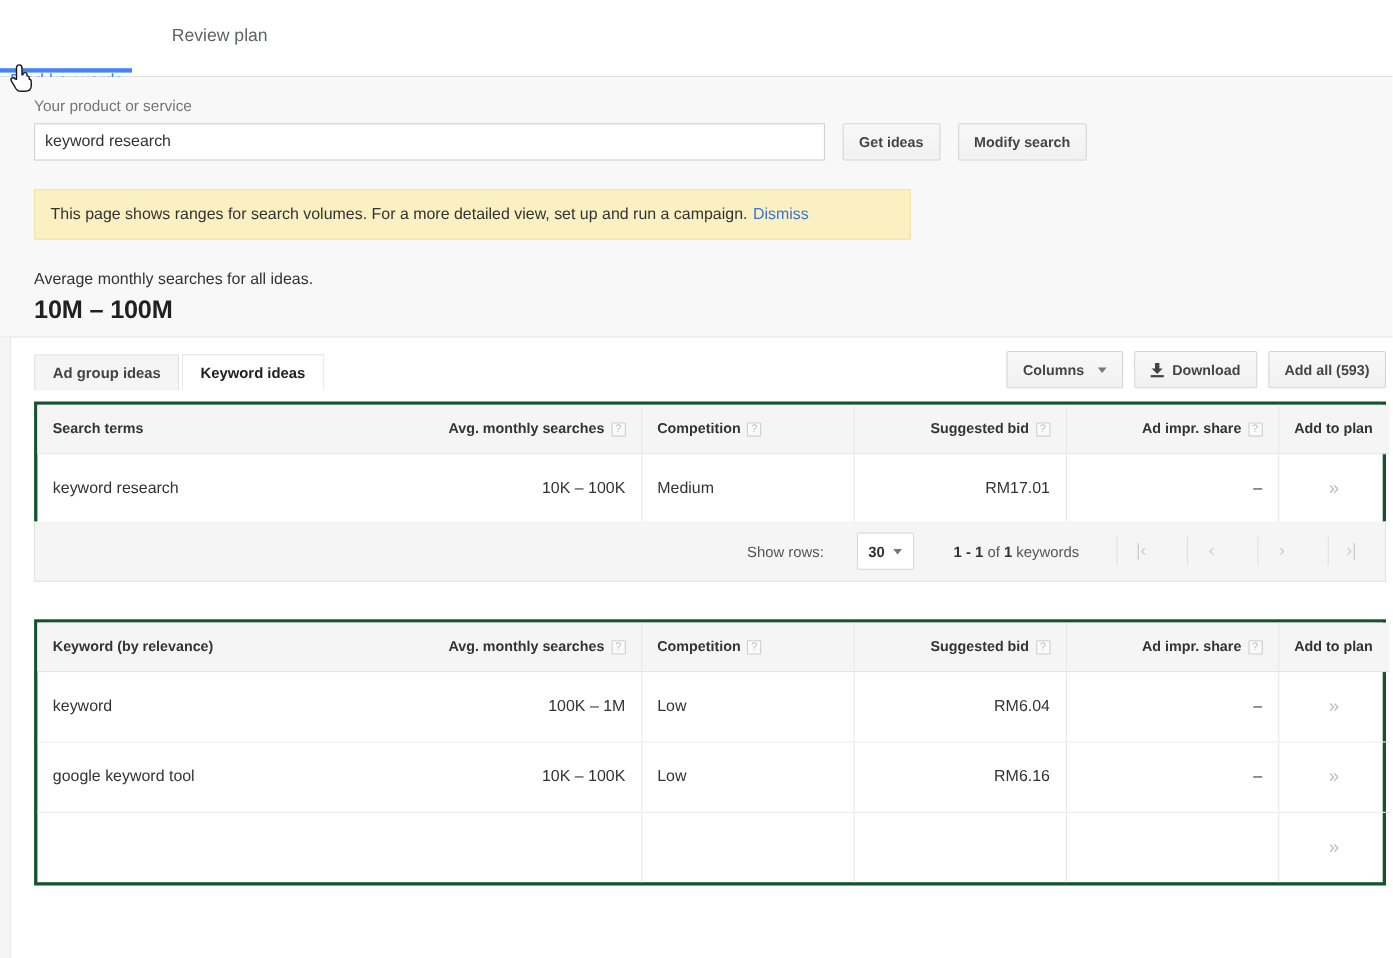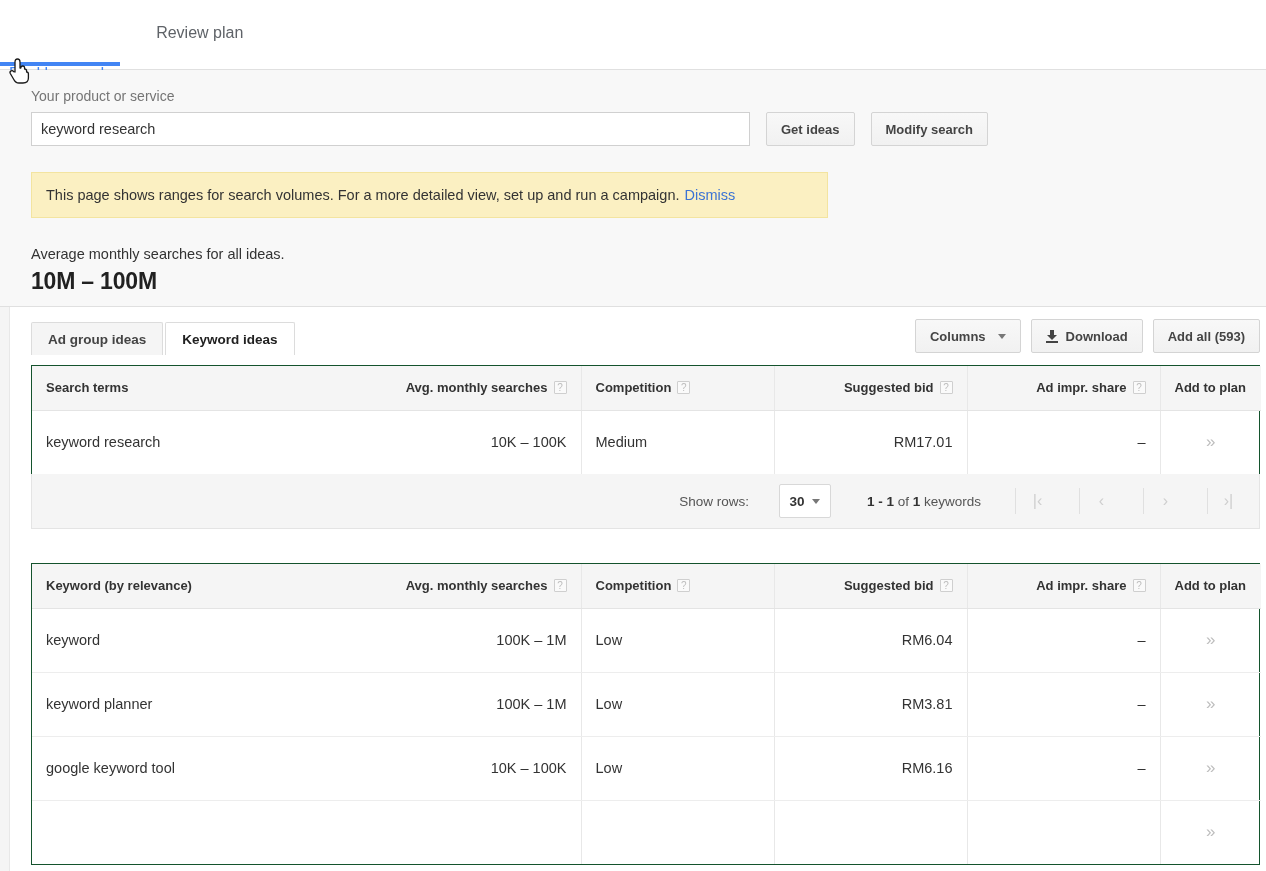--- a/index.html
+++ b/index.html
@@ -140,21 +140,21 @@
     border-left: 5px solid transparent; border-right: 5px solid transparent;
     border-top: 5px solid #444;
   }
   .dl-icon u {
     position: absolute; left: 0; bottom: 0; width: 12px; height: 2px; background: #444;
   }
 
   
   .tablebox {
     position: absolute; left: 31px; right: 6px;
-    border: 1px solid #14532d;
+    border: 3px solid #14532d;
     background: #fff;
   }
   table { width: 100%; border-collapse: collapse; table-layout: fixed; }
   thead th {
     background: #f5f5f5;
     font-size: 13px; font-weight: bold; color: #333;
     height: 44px;
     padding: 0 14px;
     border-bottom: 1px solid #e4e4e4;
     text-align: left;
@@ -375,28 +375,20 @@
       <tbody>
         <tr>
           <td>keyword</td>
           <td class="num">100K – 1M</td>
           <td class="sep">Low</td>
           <td class="num sep">RM6.04</td>
           <td class="num sep">–</td>
           <td class="addplan sep">»</td>
         </tr>
         <tr>
-          <td>keyword planner</td>
-          <td class="num">100K – 1M</td>
-          <td class="sep">Low</td>
-          <td class="num sep">RM3.81</td>
-          <td class="num sep">–</td>
-          <td class="addplan sep">»</td>
-        </tr>
-        <tr>
           <td>google keyword tool</td>
           <td class="num">10K – 100K</td>
           <td class="sep">Low</td>
           <td class="num sep">RM6.16</td>
           <td class="num sep">–</td>
           <td class="addplan sep">»</td>
         </tr>
         <tr>
           <td></td>
           <td class="num"></td>

